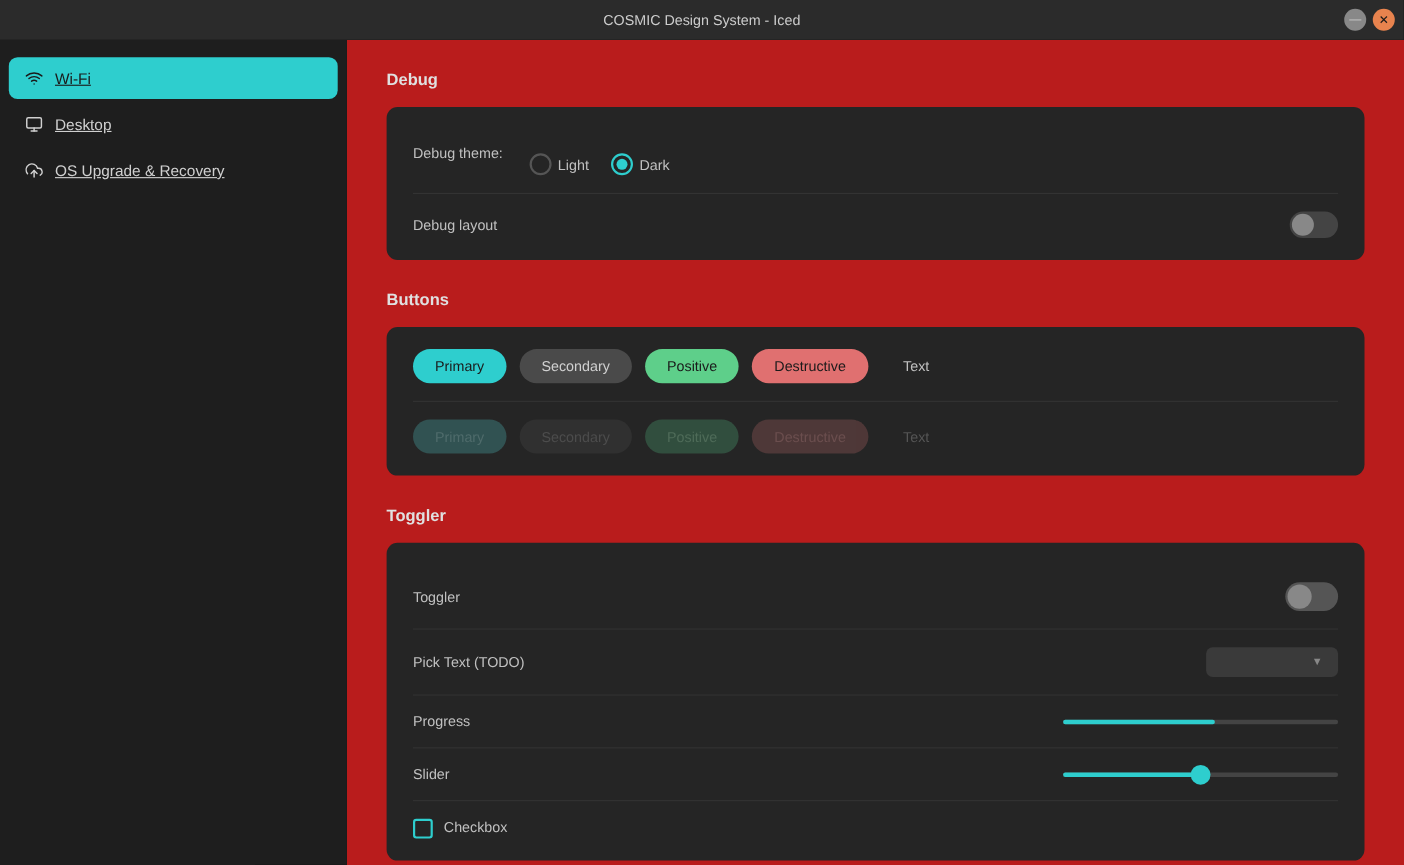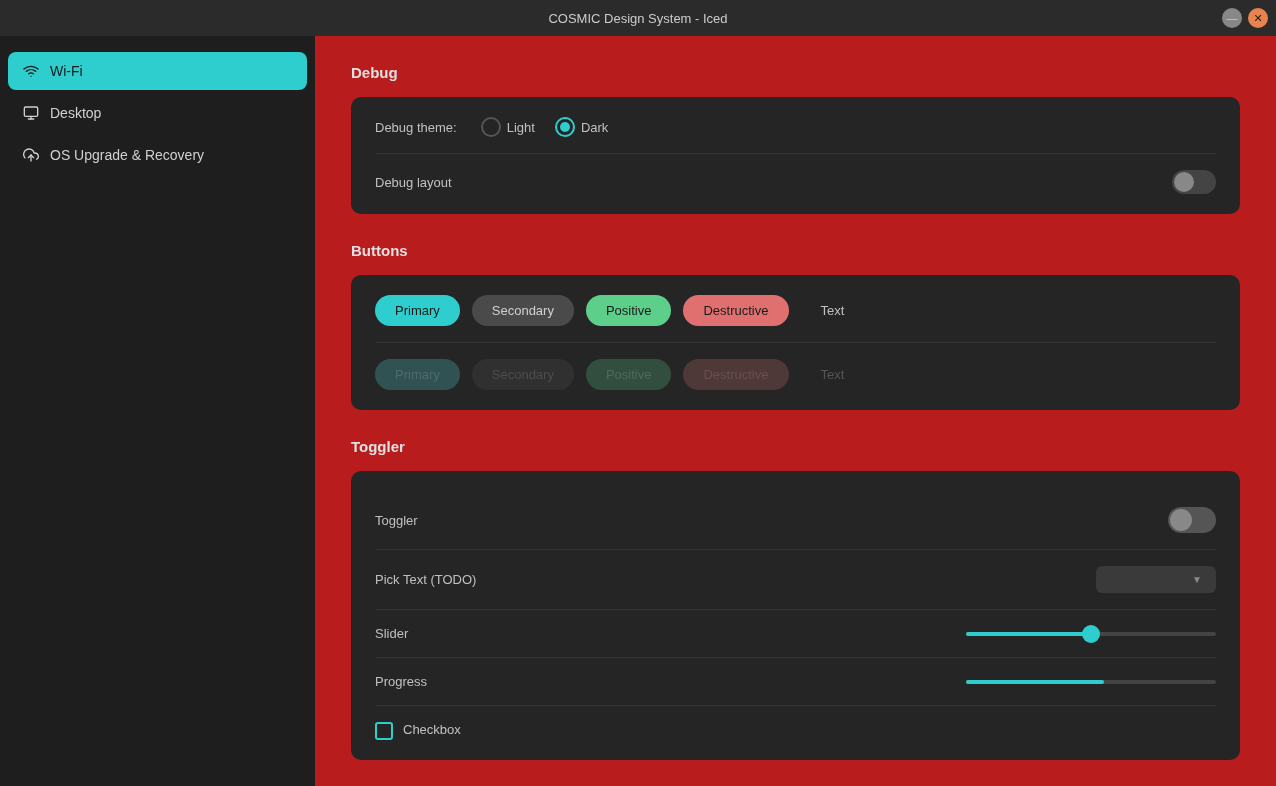--- a/index.html
+++ b/index.html
@@ -66,20 +66,21 @@
     .sidebar-item {
       display: flex;
       align-items: center;
       gap: 10px;
       padding: 10px 14px;
       border-radius: 8px;
       cursor: pointer;
       margin-bottom: 4px;
       color: #d0d0d0;
       font-size: 14px;
+      text-decoration: underline;
     }
     .sidebar-item.active {
       background: #2ecece;
       color: #1a1a1a;
     }
     .sidebar-item-icon {
       width: 18px;
       height: 18px;
       display: flex;
       align-items: center;
@@ -120,20 +121,21 @@
       border-bottom: 1px solid #333;
     }
     .debug-theme-label {
       color: #c0c0c0;
       font-size: 13px;
       margin-right: 8px;
     }
     .radio-group {
       display: flex;
       gap: 8px;
+      margin-top: 22px;
     }
     .radio-option {
       display: flex;
       align-items: center;
       gap: 6px;
       cursor: pointer;
     }
     .radio-circle {
       width: 20px;
       height: 20px;
@@ -491,38 +493,38 @@
 
         <div class="control-row">
           <span class="control-label">Pick Text (TODO)</span>
           <div class="dropdown">
             <span style="flex:1;"></span>
             <span class="dropdown-arrow">▼</span>
           </div>
         </div>
 
         <div class="control-row">
+          <span class="control-label">Progress</span>
+          <div class="progress-container">
+            <div class="progress-track">
+              <div class="progress-fill" style="width:55%;"></div>
+            </div>
+          </div>
+        </div>
+
+        <div class="control-row">
           <span class="control-label">Slider</span>
           <div class="slider-container">
             <div class="slider-track">
               <div class="slider-fill" style="width:50%;"></div>
               <div class="slider-thumb" style="left:50%;"></div>
             </div>
           </div>
         </div>
 
-        <div class="control-row">
-          <span class="control-label">Progress</span>
-          <div class="progress-container">
-            <div class="progress-track">
-              <div class="progress-fill" style="width:55%;"></div>
-            </div>
-          </div>
-        </div>
-
         <div class="checkbox-container">
           <div class="checkbox-box"></div>
           <span class="checkbox-label">Checkbox</span>
         </div>
 
       </div>
     </div>
 
   </div>
 </div>

